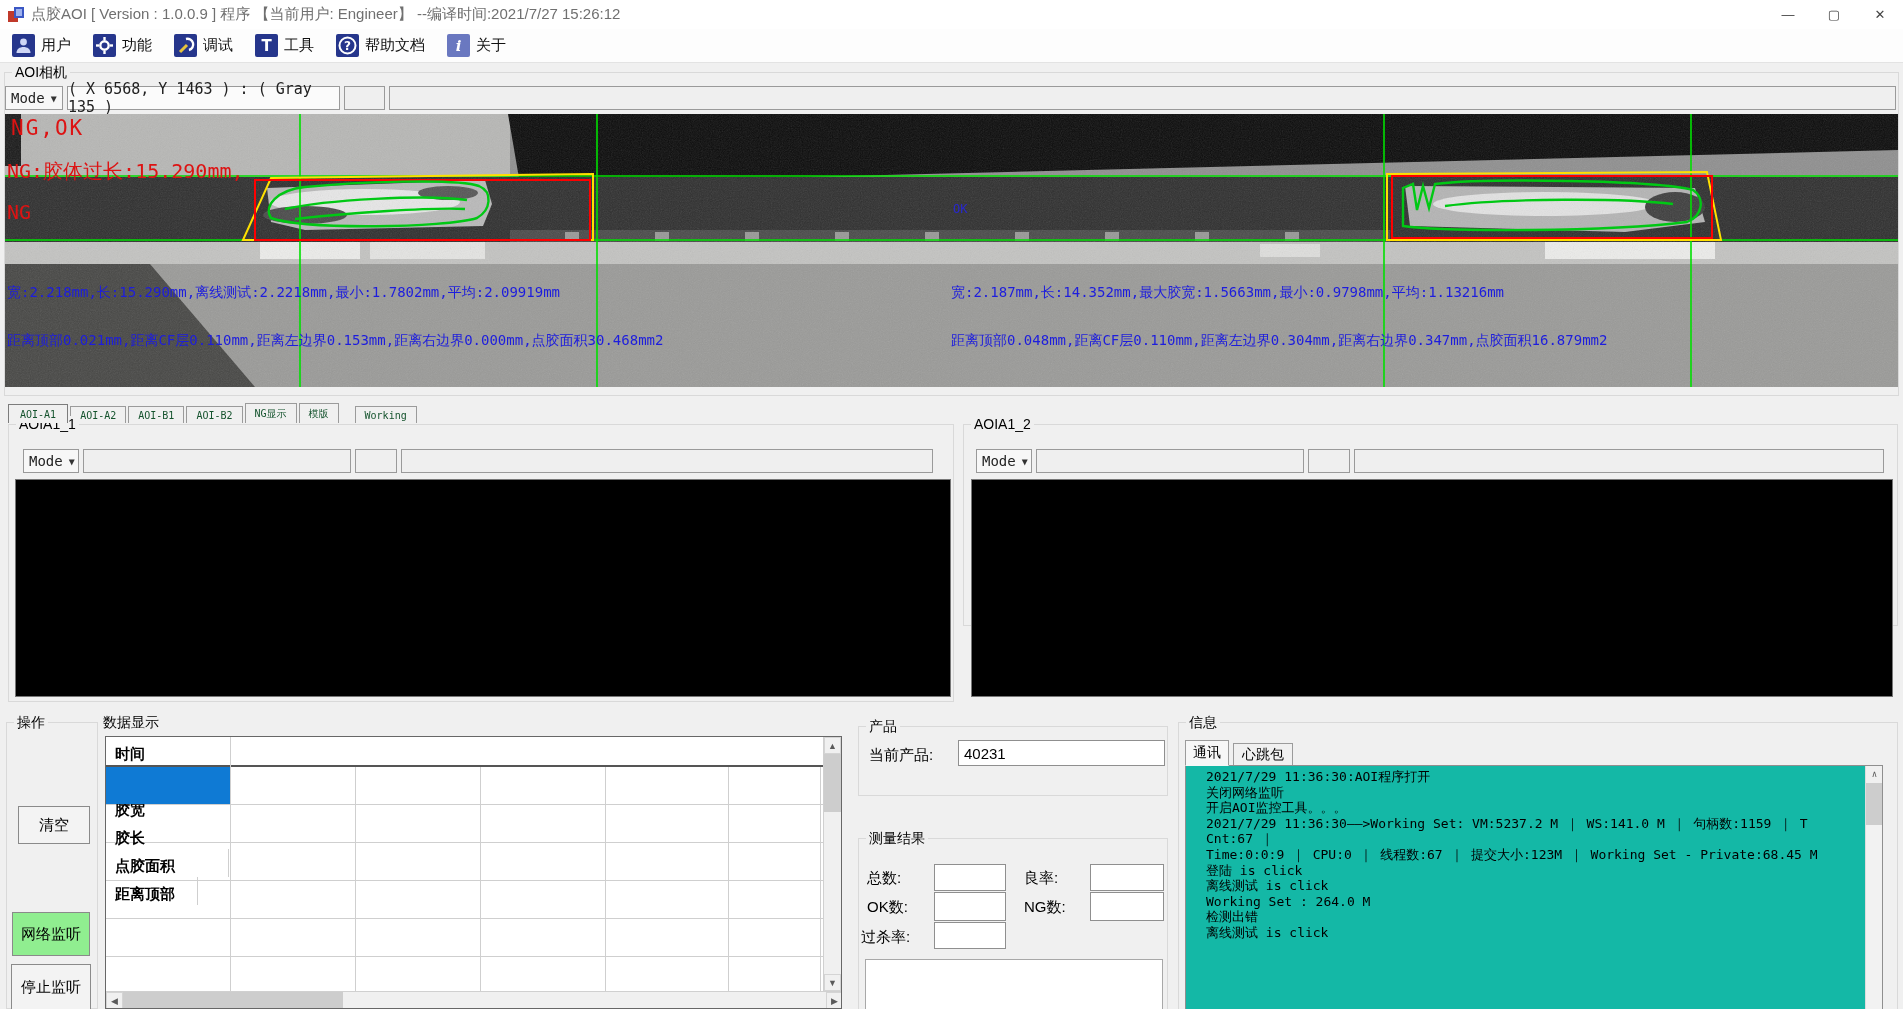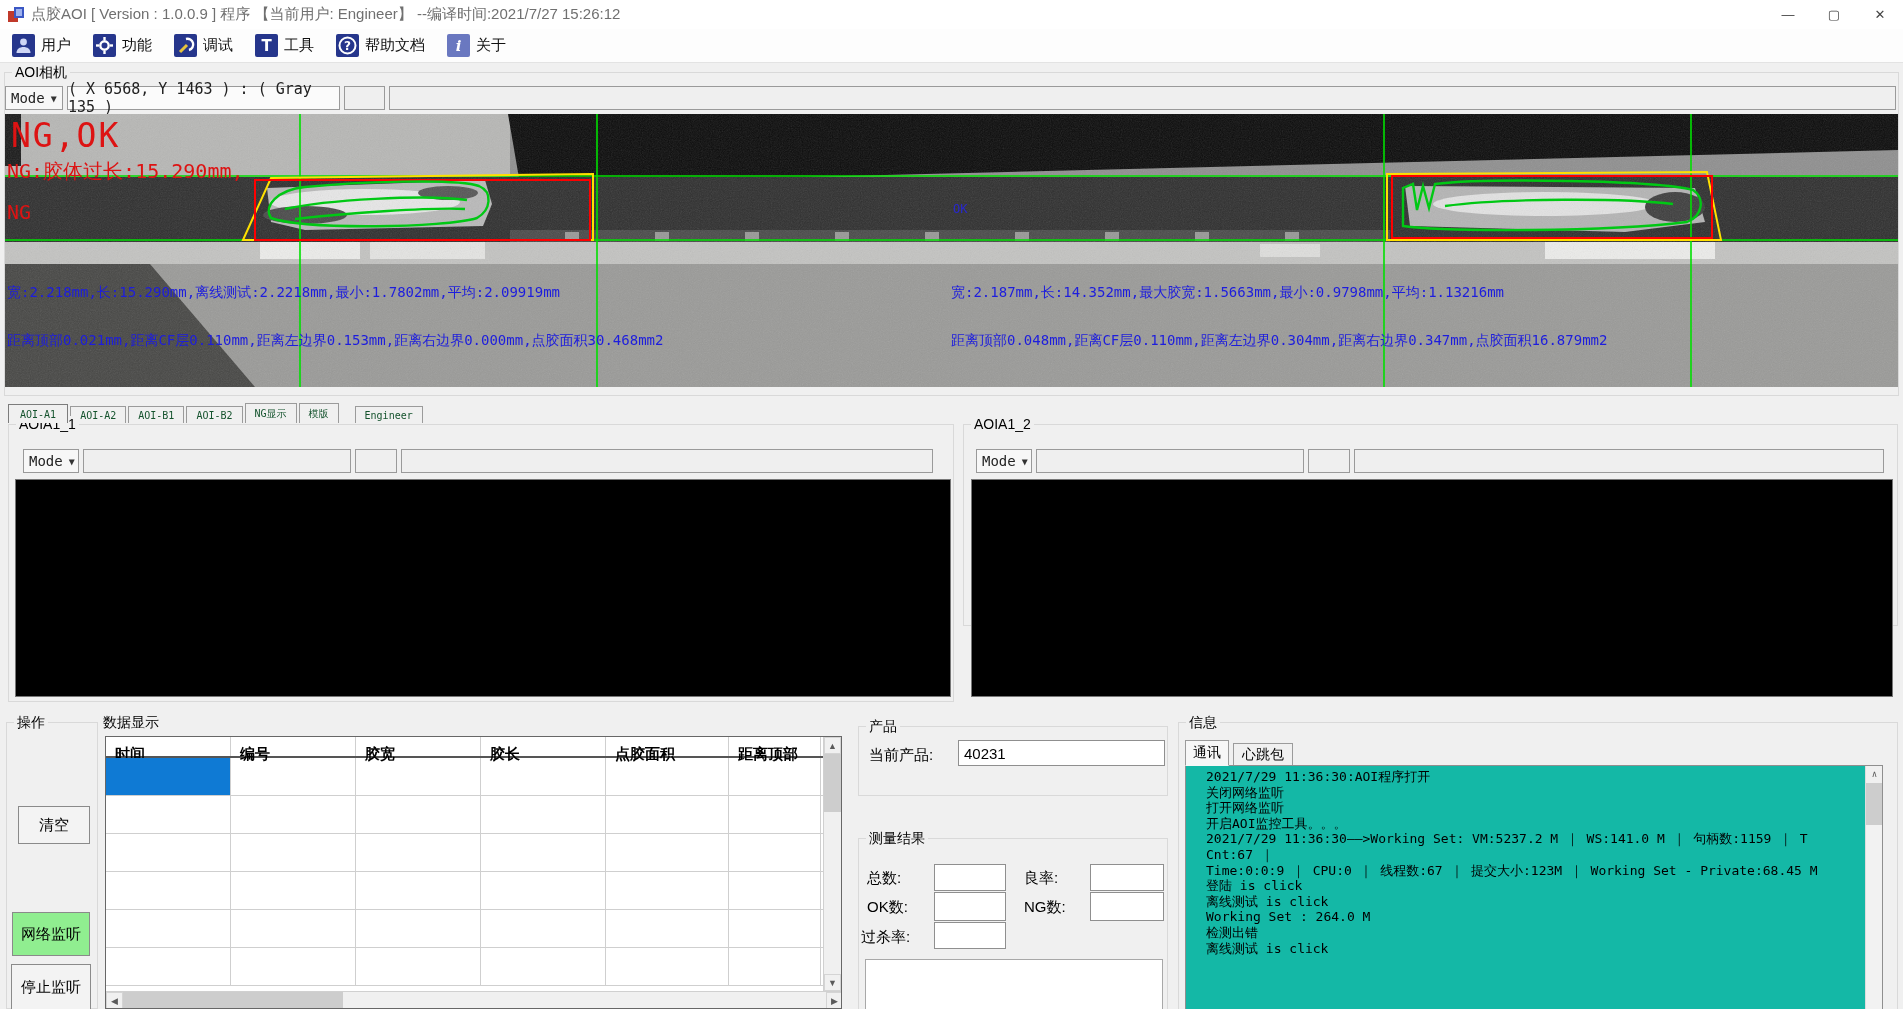--- a/index.html
+++ b/index.html
@@ -25,21 +25,21 @@
 
   
   .combo { position:absolute; height:24px; border:1px solid #999; background:#f7f7f7; display:flex; align-items:center; font-size:14px; padding:0 5px; gap:6px; color:#222; font-family:"DejaVu Sans Mono",monospace; }
   .combo .arr { font-size:10px; color:#333; }
   .tbox { position:absolute; height:24px; border:1px solid #9a9a9a; background:#fbfbfb; font-size:15px; display:flex; align-items:center; justify-content:center; font-family:"DejaVu Sans Mono",monospace; color:#222; }
   .tbox.gray { background:#efefef; }
 
   
   .cam-image { left:5px; top:114px; width:1893px; height:273px; background:#8f8f8f; overflow:hidden; }
   .ov { position:absolute; white-space:nowrap; font-family:"DejaVu Sans Mono",monospace; }
-  .ov.red-big { color:#dd1313; font-size:33px; letter-spacing:2px; }
+  .ov.red-big { color:#dd1313; font-size:21px; letter-spacing:2px; }
   .ov.red { color:#dd1313; font-size:20px; }
   .ov.blue { color:#1d1ddd; font-size:14px; }
   .ov.blue-small { color:#2828cc; font-size:12px; }
 
   
   .tabstrip { left:8px; top:400px; width:1890px; height:23px; display:flex; align-items:flex-end; }
   .tab { border:1px solid #9b9b9b; border-bottom:none; background:#f0f0f0; font-family:"DejaVu Sans Mono",monospace; font-size:10px; padding:3px 9px 2px 9px; margin-right:2px; color:#14532d; }
   .tab.active { padding:4px 11px 3px 11px; background:#f0f0f0; border-color:#7c7c7c; position:relative; z-index:2; }
   .tab.last { margin-left:14px; }
 
@@ -245,21 +245,21 @@
   <div class="ov blue" style="left:946px; top:218px;">距离顶部0.048mm,距离CF层0.110mm,距离左边界0.304mm,距离右边界0.347mm,点胶面积16.879mm2</div>
 </div>
 
 <div class="abs tabstrip">
   <div class="tab active">AOI-A1</div>
   <div class="tab">AOI-A2</div>
   <div class="tab">AOI-B1</div>
   <div class="tab">AOI-B2</div>
   <div class="tab">NG显示</div>
   <div class="tab">模版</div>
-  <div class="tab last">Engineer</div>
+  <div class="tab last">Working</div>
 </div>
 
 <div class="group" style="left:8px; top:424px; width:946px; height:278px;">
   <div class="group-label">AOIA1_1</div>
   <div class="combo" style="left:14px; top:24px; width:56px;">
     <span>Mode</span>
       <span class="arr">▼</span>
   </div>
   <div class="tbox gray" style="left:74px; top:24px; width:268px;"></div>
   <div class="tbox gray" style="left:346px; top:24px; width:42px;"></div>
@@ -283,21 +283,21 @@
   <div class="group-label">操作</div>
   <div class="btn" style="left:11px; top:83px; width:72px; height:38px;">清空</div>
   <div class="btn green" style="left:5px; top:189px; width:78px; height:44px;">网络监听</div>
   <div class="btn" style="left:4px; top:241px; width:80px; height:46px;">停止监听</div>
 </div>
 
 <div class="abs" style="left:103px; top:714px; width:752px; height:295px;">
   <div style="font-size:14px; color:#000;">数据显示</div>
   <div class="dtable" style="left:2px; top:22px; width:737px; height:273px;">
 
-    <div class="drow head" style="height:21px;">
+    <div class="drow head" style="height:30px;flex-direction:column;">
       <div class="dcell" style="width:125px;">时间</div>
       <div class="dcell" style="width:125px;">编号</div>
       <div class="dcell" style="width:125px;">胶宽</div>
       <div class="dcell" style="width:125px;">胶长</div>
       <div class="dcell" style="width:123px;">点胶面积</div>
       <div class="dcell" style="width:92px;">距离顶部</div>
     </div>
 
     <div class="drow" style="height:38px;">
       <div class="dcell sel" style="width:125px;"></div>
@@ -384,21 +384,20 @@
   <div class="field-box" style="left:6px; top:120px; width:298px; height:51px; border-color:#a8a8a8;"></div>
 </div>
 
 <div class="group" style="left:1178px; top:722px; width:720px; height:287px; border-bottom:none;">
   <div class="group-label">信息</div>
   <div class="info-tab active" style="left:6px; top:17px;">通讯</div>
   <div class="info-tab" style="left:54px; top:20px;">心跳包</div>
   <div class="logbox" style="left:6px; top:42px; width:698px; height:245px;">
     <div>2021/7/29 11:36:30:AOI程序打开</div>
     <div>关闭网络监听</div>
-    <div>打开网络监听</div>
     <div>开启AOI监控工具。。。</div>
     <div>2021/7/29 11:36:30——&gt;Working Set: VM:5237.2 M ｜ WS:141.0 M ｜ 句柄数:1159 ｜ T Cnt:67 ｜</div>
     <div>Time:0:0:9 ｜ CPU:0 ｜ 线程数:67 ｜ 提交大小:123M  ｜ Working Set - Private:68.45 M</div>
     <div>登陆 is click</div>
     <div>离线测试 is click</div>
     <div>Working Set : 264.0 M</div>
     <div>检测出错</div>
     <div>离线测试 is click</div>
     <div class="sv">
       <div class="sb-btn" style="border:none;">∧</div>

